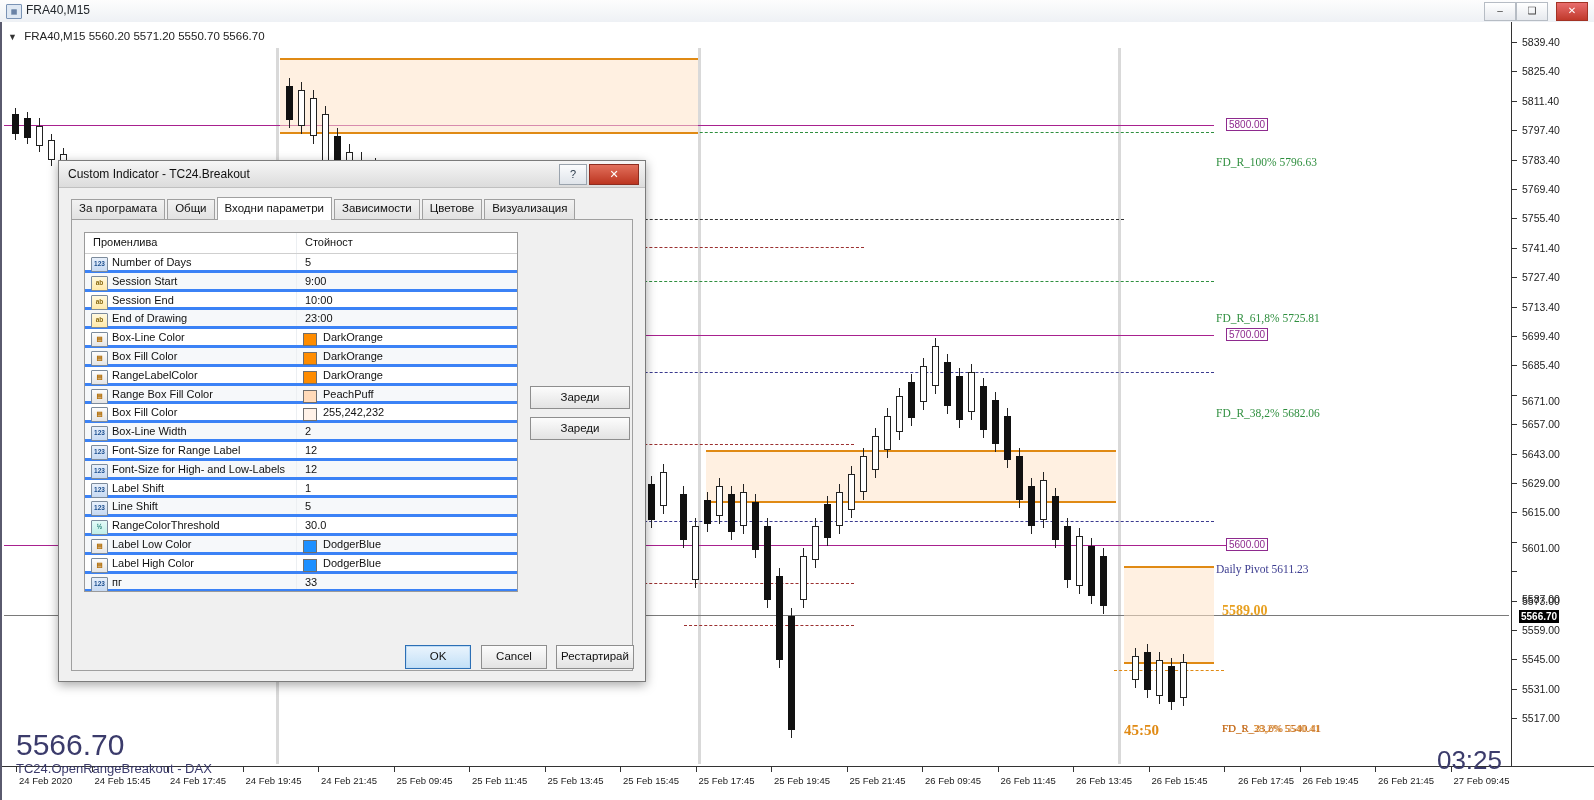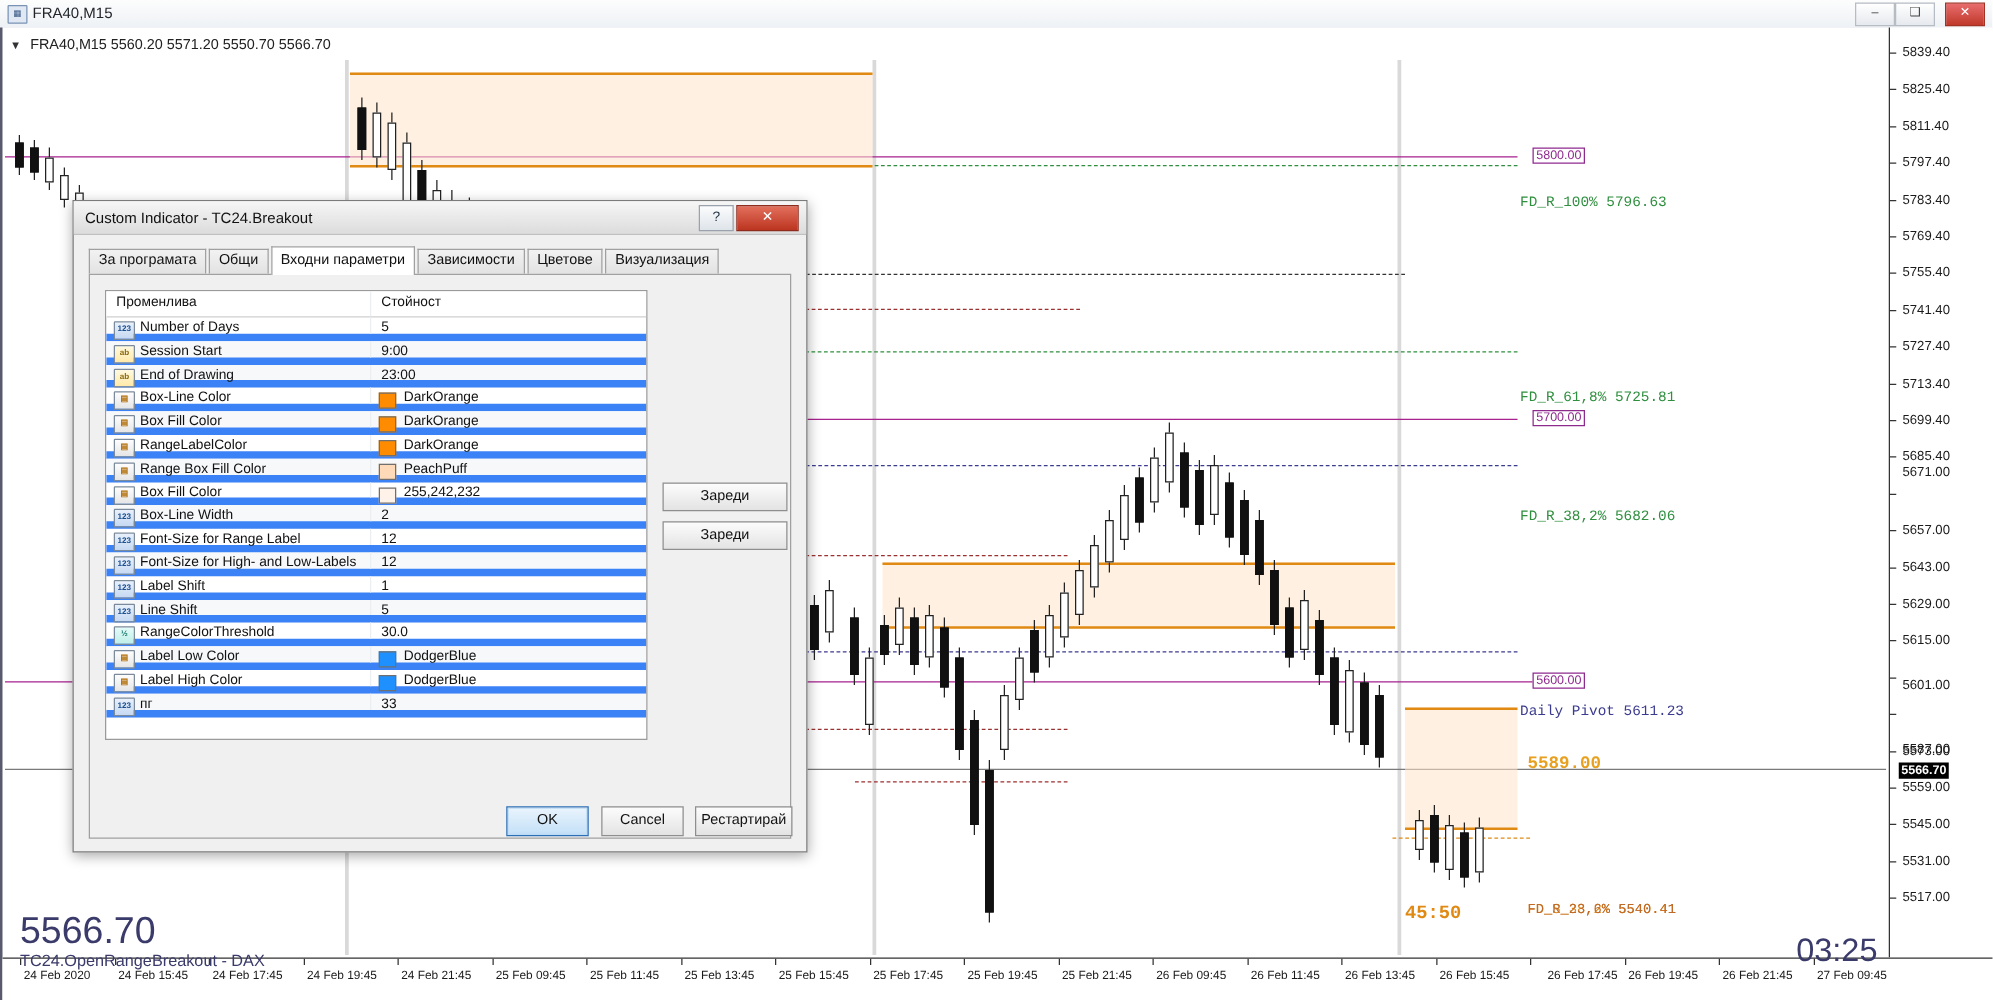--- a/index.html
+++ b/index.html
@@ -38,21 +38,21 @@
   .xlab{position:absolute;top:8px;font-size:9.5px;color:#1b1b1b;white-space:nowrap;}
   .xtick{position:absolute;top:0;width:1px;height:5px;background:#333;}
 
   
   .hline{position:absolute;height:0;border-top-width:1px;border-top-style:solid;left:0;}
   .vsep{position:absolute;top:0;width:3px;background:#d9d9d9;height:716px;}
 
   .zone{position:absolute;background:rgba(255,228,200,.55);border-top:2px solid #e08a14;
      border-bottom:2px solid #e08a14;}
 
-  .annot{position:absolute;font-size:11.5px;white-space:nowrap;font-family:Liberation Mono, monospace;text-align:right;}
+  .annot{position:absolute;font-size:11.5px;white-space:nowrap;font-family:Liberation Serif, serif;text-align:right;}
   .pricebox{position:absolute;font-size:10px;color:#8e2a8e;border:1px solid #8e2a8e;
      background:#fff;padding:0px 2px;white-space:nowrap;}
 
   .bigprice{position:absolute;left:14px;top:706px;font-size:30px;color:#3b3b6b;}
   .bigsub{position:absolute;left:14px;top:739px;font-size:13px;color:#3b3b6b;}
   .clock{position:absolute;right:92px;top:723px;font-size:26px;color:#3b3b6b;}
 
   .candle-wick{position:absolute;width:1px;background:#222;}
   .candle-body{position:absolute;width:7px;}
   .candle-body.up{background:#ffffff;border:1px solid #222;box-sizing:border-box;}
@@ -73,21 +73,21 @@
   .tabs{position:absolute;left:4px;top:8px;height:21px;}
   .tab{float:left;height:20px;padding:2px 7px 0 7px;margin-right:2px;font-size:11.5px;
      border:1px solid #a0a0a0;border-bottom:none;background:linear-gradient(#f2f2f2,#e2e2e2);
      color:#111;box-sizing:border-box;}
   .tab.active{background:#fff;height:23px;margin-top:-2px;padding-top:4px;position:relative;z-index:3;}
   .tabpanel{position:absolute;left:4px;top:28px;right:4px;bottom:2px;background:#f0f0f0;
      border:1px solid #a0a0a0;}
 
   .grid-wrap{position:absolute;left:12px;top:12px;width:432px;height:358px;
      border:1px solid #9a9a9a;background:#fff;overflow:hidden;}
-  .grow{position:relative;height:18.8px;border-bottom:6px solid #3b82f6;box-sizing:border-box;}
+  .grow{position:relative;height:18.8px;border-bottom:3px solid #3b82f6;box-sizing:border-box;}
   .grow.hdr{height:21px;background:#fff;border-bottom:1px solid #cfcfcf;}
   .grow.alt{background:#f6f8fa;}
   .gc1{position:absolute;left:0;top:0;width:211px;height:100%;border-right:1px solid #eceff2;}
   .gc2{position:absolute;left:212px;top:0;right:0;height:100%;}
   .gtxt{position:absolute;left:27px;top:2px;font-size:11px;color:#111;white-space:nowrap;}
   .grow.hdr .gtxt{left:8px;top:3px;}
   .gval{position:absolute;left:8px;top:2px;font-size:11px;color:#111;white-space:nowrap;}
   .gval.withsw{left:26px;}
   .swatch{position:absolute;left:6px;top:4px;width:12px;height:11px;border:1px solid #6f6f6f;}
   .picon{position:absolute;left:6px;top:3px;width:15px;height:13px;border:1px solid #7c8b9c;
@@ -370,21 +370,21 @@
         <div class="ylab" style="top: 219.8px;">5741.40</div>
         <div class="ytick" style="top: 255.2px;"></div>
         <div class="ylab" style="top: 249.2px;">5727.40</div>
         <div class="ytick" style="top: 284.6px;"></div>
         <div class="ylab" style="top: 278.6px;">5713.40</div>
         <div class="ytick" style="top: 314px;"></div>
         <div class="ylab" style="top: 308px;">5699.40</div>
         <div class="ytick" style="top: 343.4px;"></div>
         <div class="ylab" style="top: 337.4px;">5685.40</div>
         <div class="ytick" style="top: 372.8px;"></div>
-        <div class="ylab" style="top: 350px;">5671.00</div>
+        <div class="ylab" style="top: 373px;">5671.00</div>
         <div class="ytick" style="top: 402.2px;"></div>
         <div class="ylab" style="top: 396.2px;">5657.00</div>
         <div class="ytick" style="top: 431.6px;"></div>
         <div class="ylab" style="top: 425.6px;">5643.00</div>
         <div class="ytick" style="top: 461px;"></div>
         <div class="ylab" style="top: 455px;">5629.00</div>
         <div class="ytick" style="top: 490.4px;"></div>
         <div class="ylab" style="top: 484.4px;">5615.00</div>
         <div class="ytick" style="top: 519.8px;"></div>
         <div class="ylab" style="top: 520px;">5601.00</div>
@@ -488,20 +488,29 @@
             </div>
             <div class="grow alt">
               <div class="gc1">
                 <span class="picon str">ab</span>
                 <span class="gtxt">Session Start</span>
               </div>
               <div class="gc2">
                 <span class="gval">9:00</span>
               </div>
             </div>
+            <div class="grow">
+              <div class="gc1">
+                <span class="picon str">ab</span>
+                <span class="gtxt">Session End</span>
+              </div>
+              <div class="gc2">
+                <span class="gval">10:00</span>
+              </div>
+            </div>
             <div class="grow alt">
               <div class="gc1">
                 <span class="picon str">ab</span>
                 <span class="gtxt">End of Drawing</span>
               </div>
               <div class="gc2">
                 <span class="gval">23:00</span>
               </div>
             </div>
             <div class="grow">

